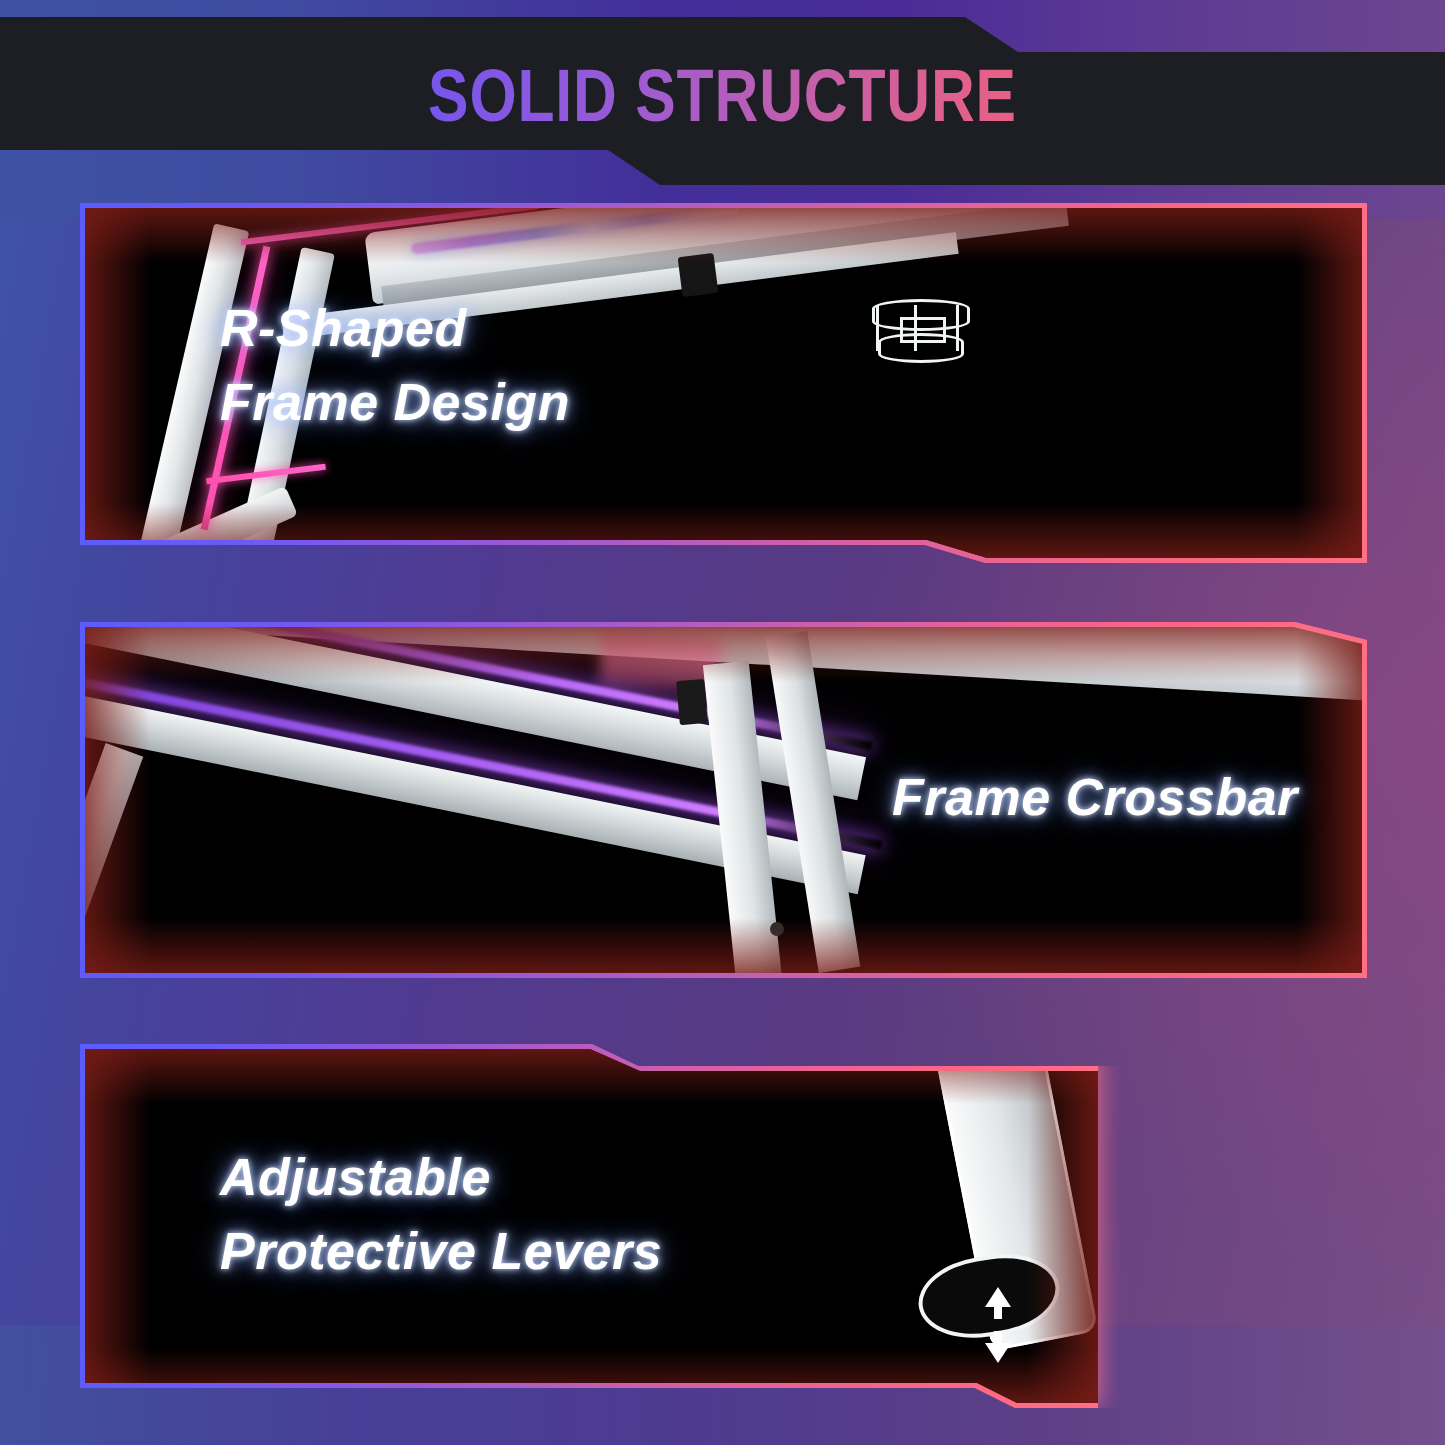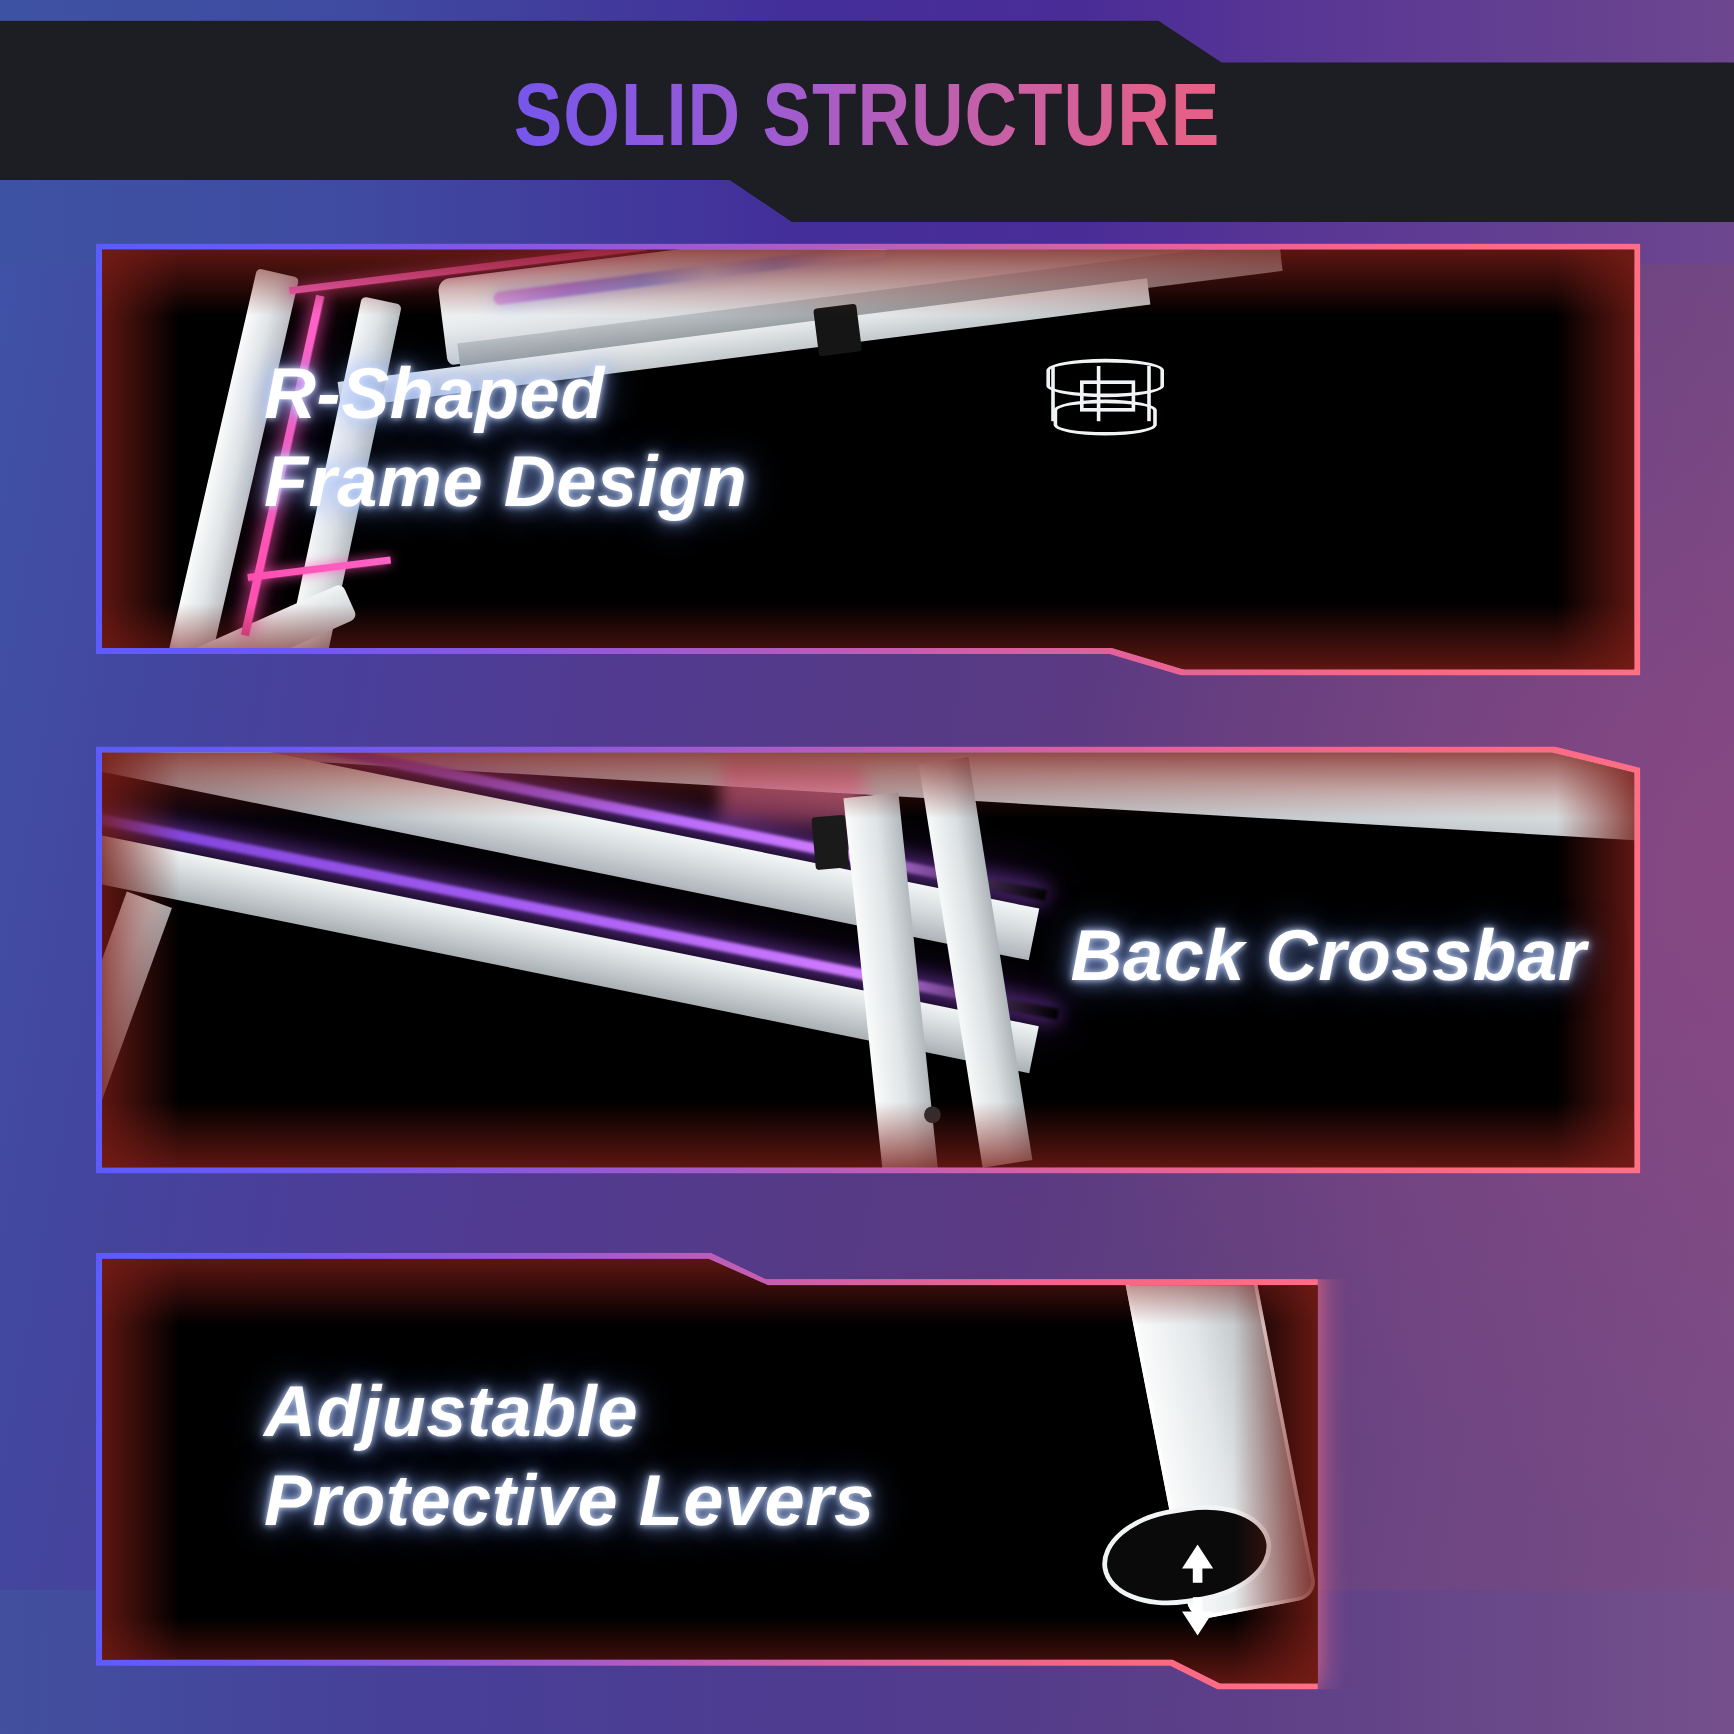--- a/index.html
+++ b/index.html
@@ -135,21 +135,21 @@
       linear-gradient(to bottom, rgba(120,28,22,.85) 0px, rgba(0,0,0,0) 60px),
       linear-gradient(to top,    rgba(120,28,22,.85) 0px, rgba(0,0,0,0) 60px);
     pointer-events: none;
   }
 
   .panel-label {
     position: absolute;
     color: #fff;
     font-style: italic;
     font-weight: 700;
-    font-size: 60px;
+    font-size: 52px;
     line-height: 74px;
     letter-spacing: .5px;
     white-space: pre-line;
     text-shadow:
       0 0 6px rgba(210,225,255,.95),
       0 0 16px rgba(150,180,255,.8),
       0 0 34px rgba(110,150,255,.55);
     z-index: 6;
   }
 
@@ -429,21 +429,21 @@
         <div class="p2-bar1"></div>
         <div class="p2-glow2"></div>
         <div class="p2-bar2"></div>
         <div class="p2-legleft"></div>
         <div class="p2-leg"></div>
         <div class="p2-leg2"></div>
         <div class="p2-clip"></div>
         <div class="p2-bolt"></div>
       </div>
       <div class="vignette"></div>
-      <div class="panel-label" style="left:812px; top:138px;">Back Crossbar</div>
+      <div class="panel-label" style="left:812px; top:138px;">Frame Crossbar</div>
     </div>
   </div>
 
   <div class="panel" style="left:80px; top:1044px; width:1018px; height:364px;">
     <div class="panel-glow grad-lr" style="clip-path: polygon(0 0, 512px 0, 558px 22px, 1287px 22px, 1287px 364px, 935px 364px, 895px 344px, 0 344px);"></div>
     <div class="panel-border grad-lr" style="clip-path: polygon(0 0, 512px 0, 558px 22px, 1287px 22px, 1287px 364px, 935px 364px, 895px 344px, 0 344px);"></div>
     <div class="panel-inner" style="clip-path: polygon(5px 5px, 510px 5px, 560px 27px, 1282px 27px, 1282px 359px, 937px 359px, 897px 339px, 5px 339px);">
       <div class="art">
         <div class="p3-leg"></div>
         <div class="p3-footpad"></div>

